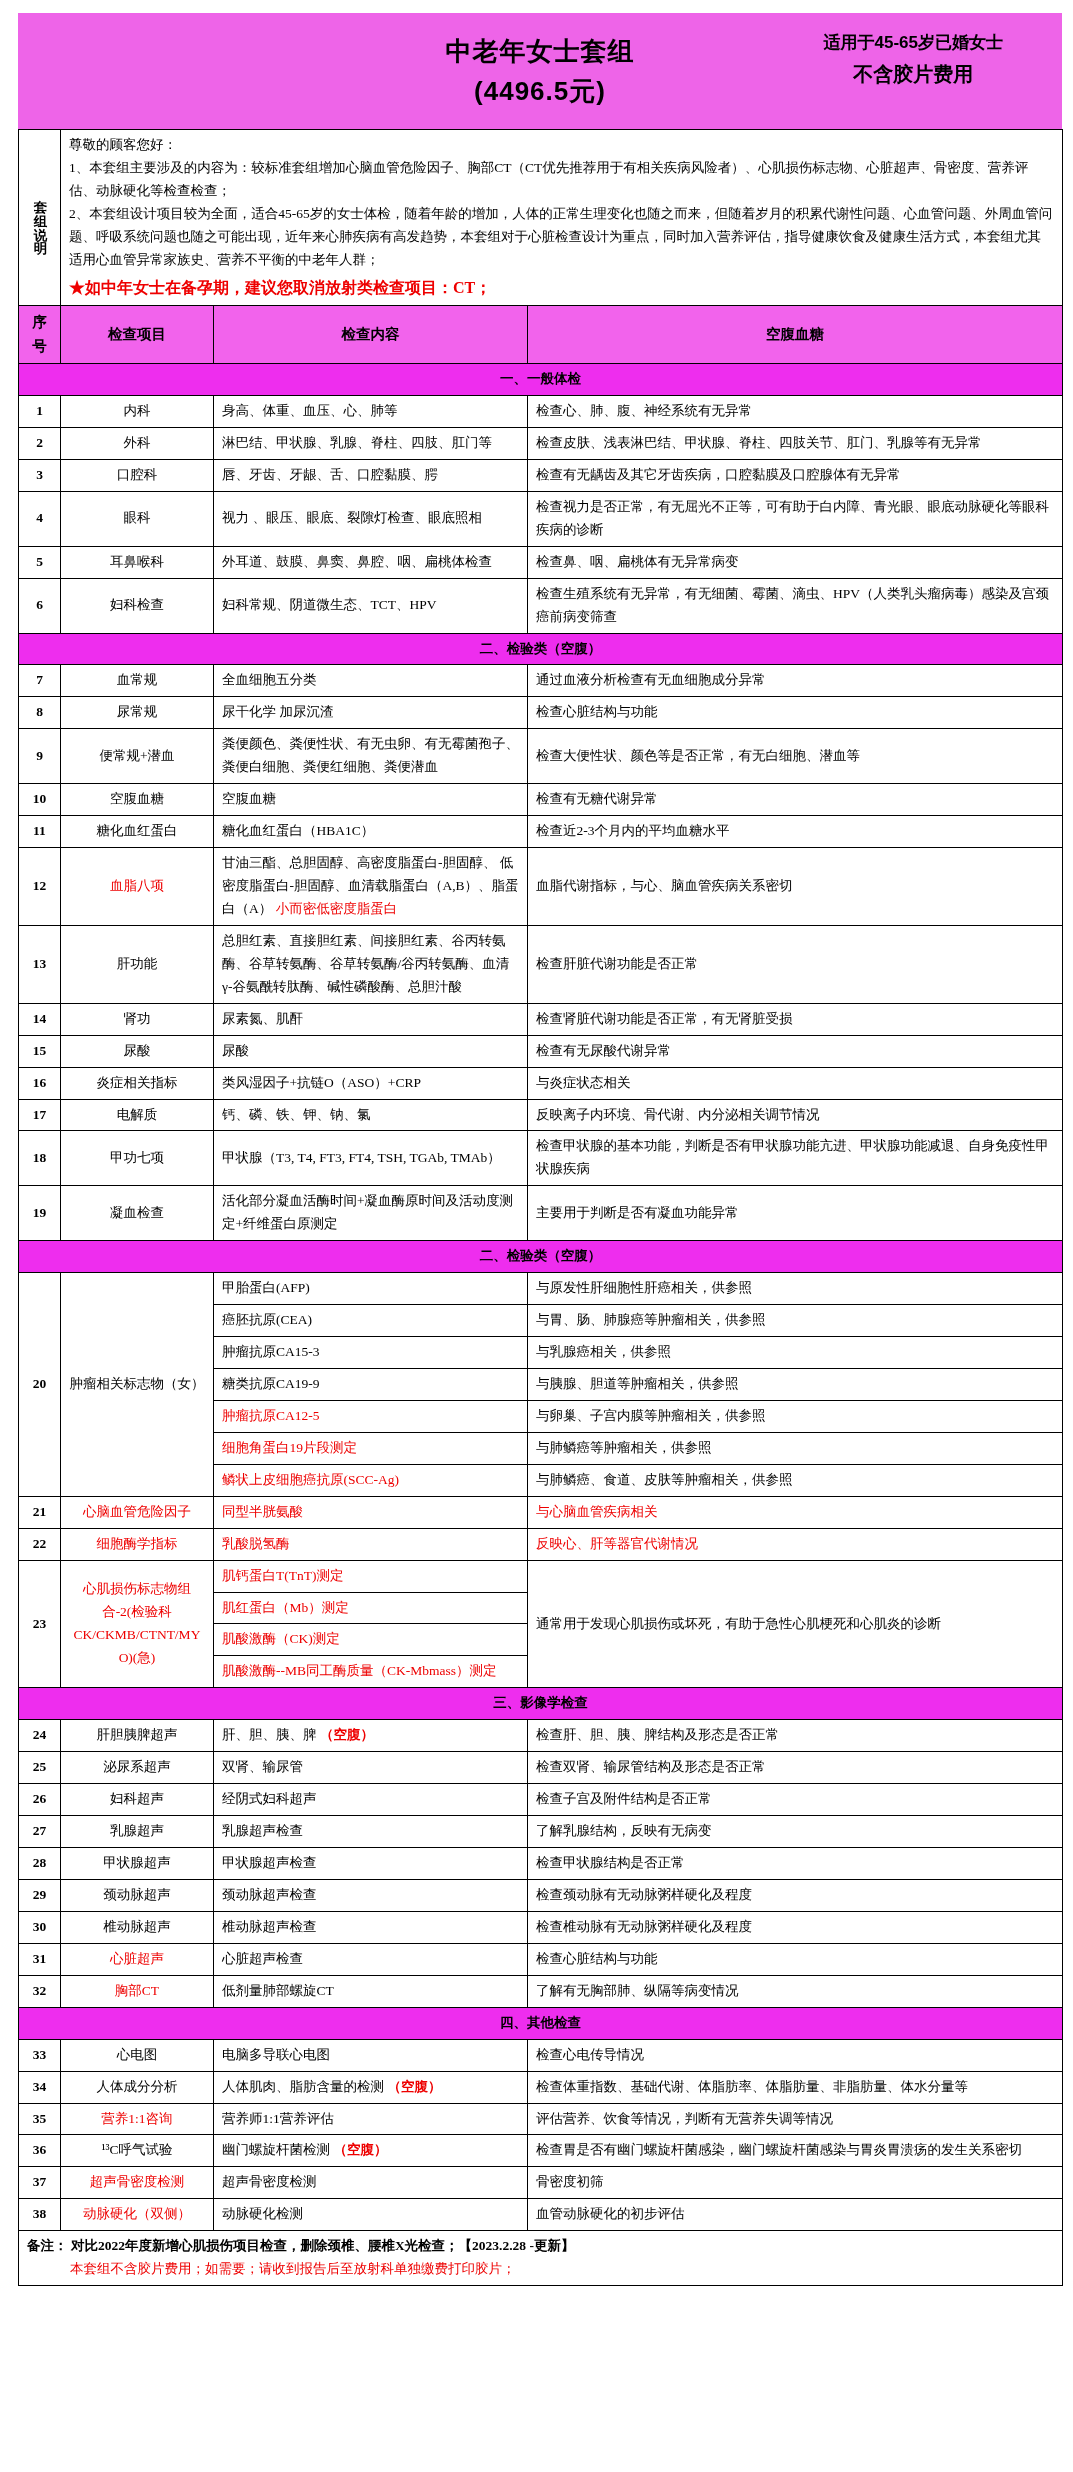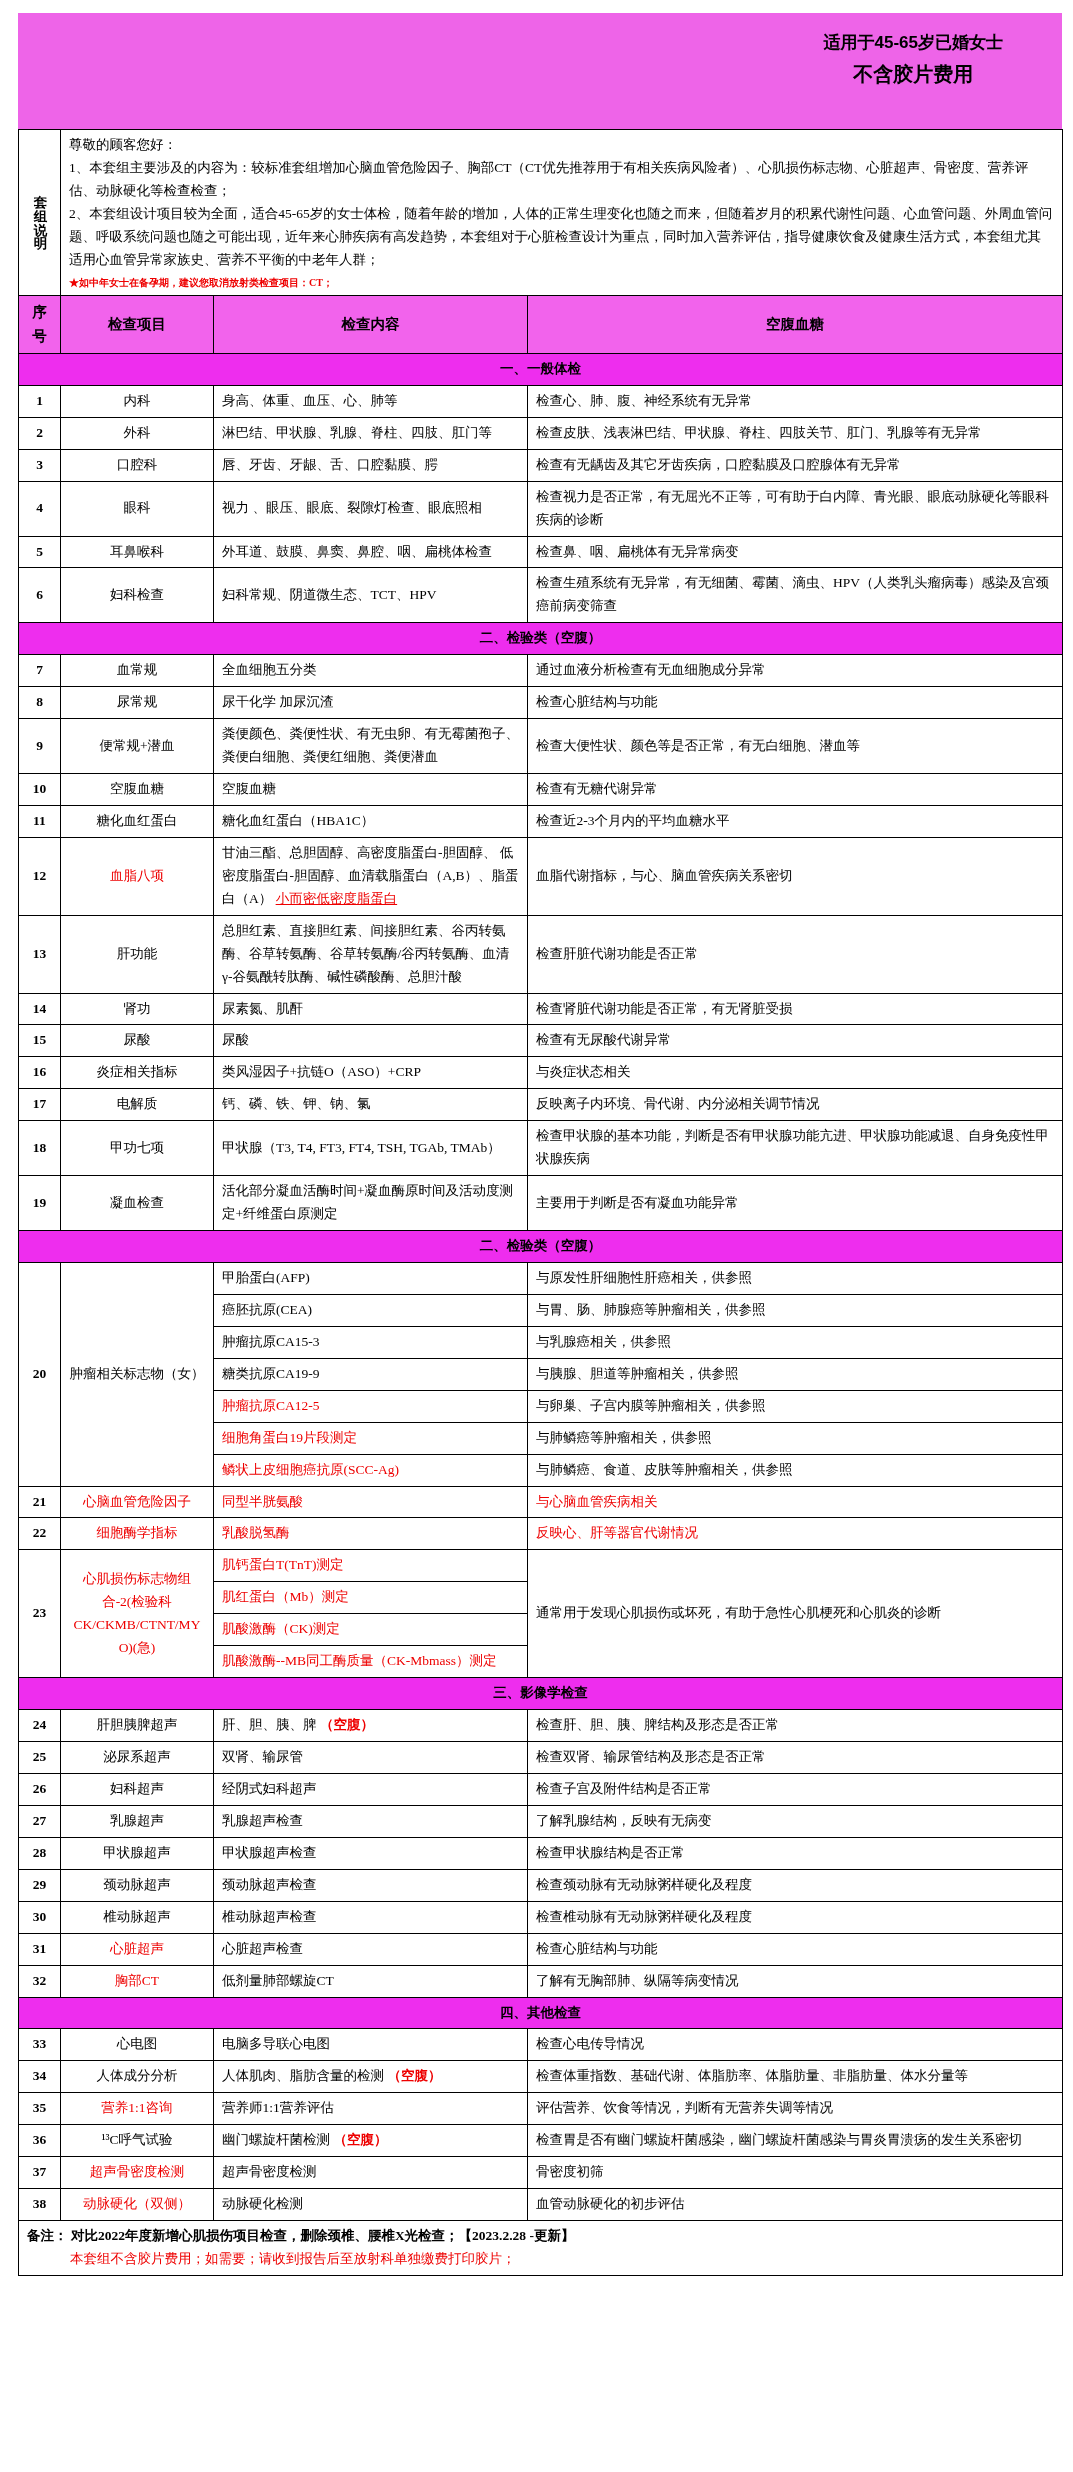--- a/index.html
+++ b/index.html
@@ -53,51 +53,55 @@
   col.c-purpose{width:535px;}
 
   
   td.desc-label{
     text-align:center;font-weight:bold;font-size:15px;
     writing-mode:vertical-rl;text-orientation:upright;
     letter-spacing:14px;padding:10px 0;
   }
   td.desc-body{padding:8px 12px 6px 12px;font-size:14.5px;line-height:1.85;}
   .desc-line{margin:0;}
-  .warning-line{color:var(--accent-red);font-weight:bold;font-size:10px;margin:2px 0 0 0;}
+  .warning-line{color:var(--accent-red);font-weight:bold;font-size:16px;margin:2px 0 0 0;}
 
   
   tr.head-row th{
     background:var(--header-pink);text-align:center;font-weight:bold;
     font-size:14.5px;height:38px;
   }
   td.section-cell{
     background:var(--band-magenta);text-align:center;font-weight:bold;
     font-size:14px;height:28px;padding:3px 6px;
   }
 
   
   td.no-cell{text-align:center;font-weight:bold;font-size:14px;}
   td.name-cell{text-align:center;font-weight:normal;}
   td.content-cell,td.purpose-cell{text-align:left;}
   .red{color:var(--accent-red);}
   .red-bold{color:var(--accent-red);font-weight:bold;}
-  .red-underline{color:var(--accent-red);text-decoration:underline;}
+  .red-underline{color:var(--accent-red);}
 
   
   td.note-cell{padding:10px 14px;font-size:14.5px;line-height:2.15;}
   .note-l1{font-weight:bold;}
   .note-l2{color:var(--accent-red);font-weight:normal;margin-left:43px;}
 </style>
 </head>
 <body>
 
 <div class="page">
 
   <div class="banner">
+    <div class="banner-title">
+      <div>中老年女士套组</div>
+      <div>(4496.5元)</div>
+    </div>
     <div class="banner-right">
       <div class="r1">适用于45-65岁已婚女士</div>
       <div class="r2">不含胶片费用</div>
     </div>
   </div>
 
   <table class="sheet">
     <colgroup>
       <col class="c-no">
         <col class="c-name">

